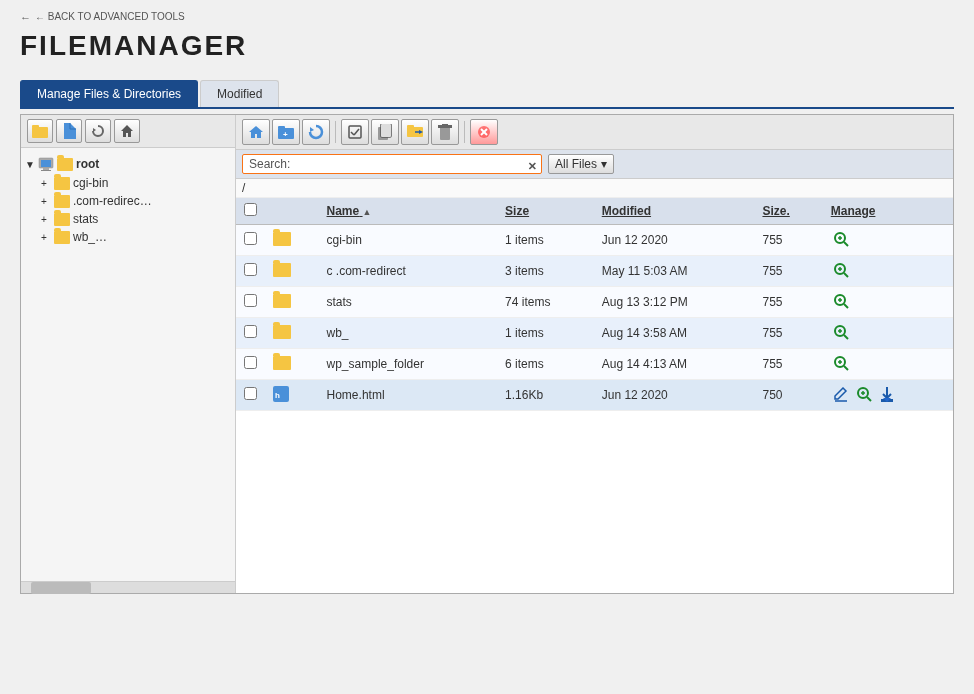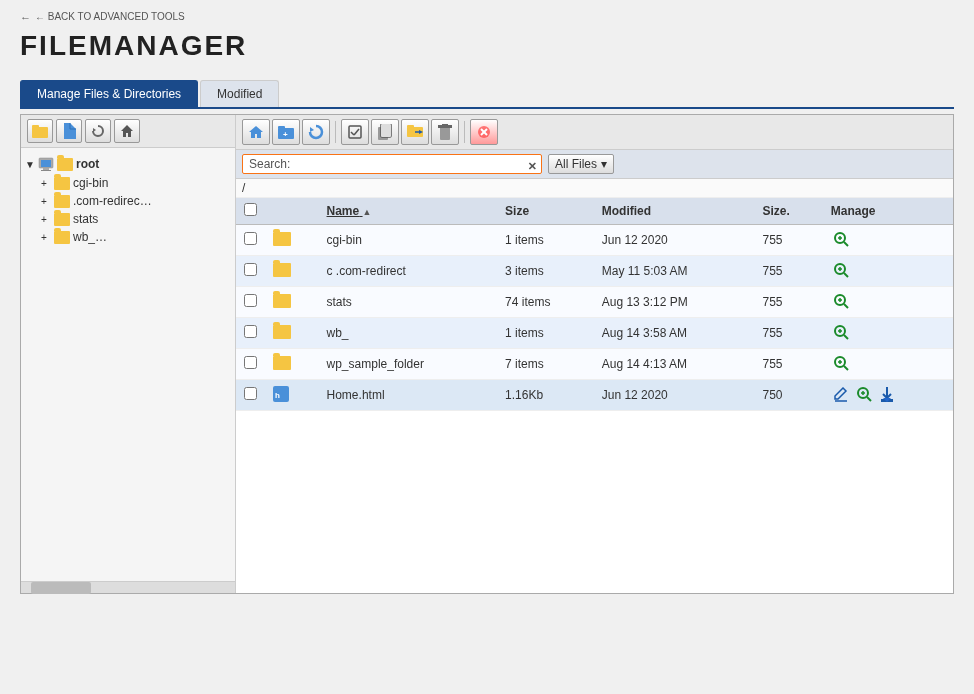--- a/index.html
+++ b/index.html
@@ -252,20 +252,21 @@
     .file-table thead tr {
       background: #d8e0ec;
       margin-left: 10px;
     }
     .file-table th {
       padding: 5px 8px;
       text-align: left;
       font-weight: bold;
       border-bottom: 1px solid #bbb;
       white-space: nowrap;
+      text-decoration: underline;
     }
     .file-table th.sortable {
       cursor: pointer;
       text-decoration: underline;
     }
     .file-table td {
       padding: 4px 8px;
       border-bottom: 1px solid #eee;
     }
     .file-table tbody tr:nth-child(odd) {
@@ -642,21 +643,21 @@
               <td class="checkbox-cell">
                 <input type="checkbox" style="">
               </td>
               <td>
                 <span class="folder-cell-icon"></span>
               </td>
               <td>
                 <span>wp_sample_folder</span>
               </td>
               <td>
-                <span>7 items</span>
+                <span>6 items</span>
               </td>
               <td>
                 <span>Aug 14 4:13 AM</span>
               </td>
               <td>
                 <span>755</span>
               </td>
               <td>
                 <span class="action-icon">
                   <svg width="18" height="18" viewBox="0 0 18 18">

